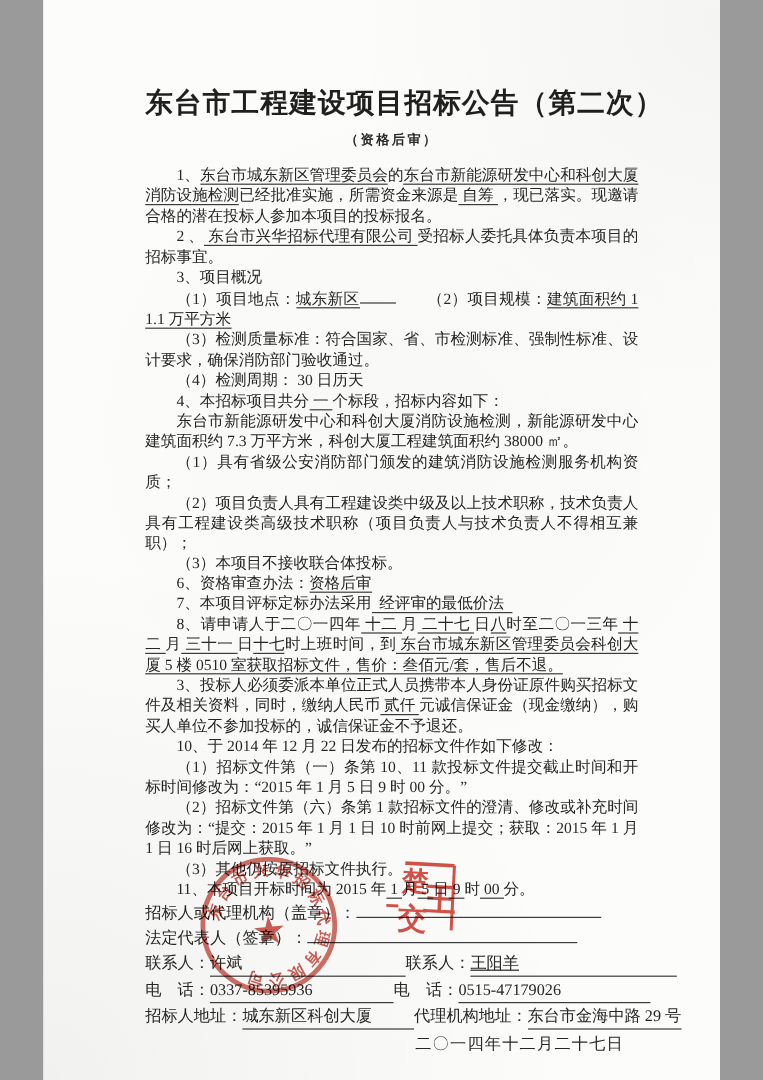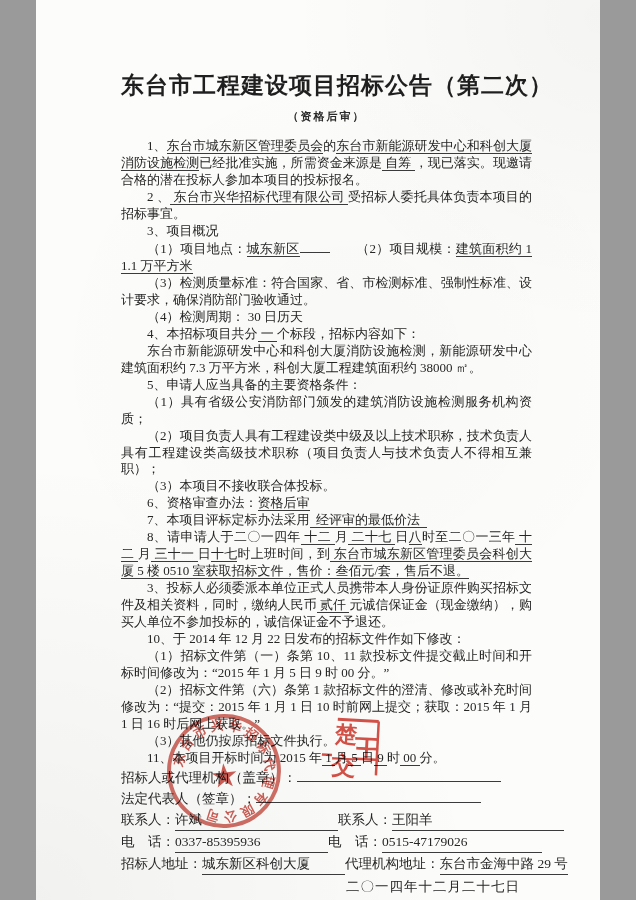--- a/index.html
+++ b/index.html
@@ -38,21 +38,21 @@
   .f-left{width:255px;display:flex;align-items:baseline;}
   .f-right{flex:1;display:flex;align-items:baseline;}
   .f-label{white-space:nowrap;}
   .f-value{border-bottom:1.2px solid #3b3b3b;white-space:nowrap;}
   .blankline{display:inline-block;height:1em;border-bottom:1.2px solid #3b3b3b;}
   .bl-1{width:204px;}
   .bl-2{width:225px;}
   .vw-a{min-width:163px;}
   .vw-b{min-width:153px;}
   .vw-c{min-width:143px;}
-  .vw-d{min-width:172px;}
+  .vw-d{min-width:172px;text-decoration:underline;}
   .vw-e{min-width:160px;}
   .vw-f{min-width:125px;}
   .f-date{text-align:right;padding-right:12px;margin-top:1px;letter-spacing:1px;}
   
   .round-seal{
     position:absolute;left:126px;top:698px;width:124px;height:146px;
     transform:rotate(-5deg);
     mix-blend-mode:multiply;opacity:.82;pointer-events:none;
   }
   .name-stamp{
@@ -72,21 +72,20 @@
 
     <div class="doc-body">
         <p class="para"><span>1、</span><span class="u">东台市城东新区管理委员会</span><span>的</span><span class="u">东台市新能源研发中心和科创大厦消防设施检测</span><span>已经批准实施，所需资金来源是</span><span class="u">&nbsp;自筹&nbsp;</span><span>，现已落实。现邀请合格的潜在投标人参加本项目的投标报名。</span></p>
         <p class="para"><span>2 、</span><span class="u">&nbsp;东台市兴华招标代理有限公司&nbsp;</span><span>受招标人委托具体负责本项目的招标事宜。</span></p>
         <p class="para"><span>3、项目概况</span></p>
         <p class="para"><span>（1）项目地点：</span><span class="u">城东新区</span><span class="blank" style="width: 30px;"></span><span>　　（2）项目规模：</span><span class="u">建筑面积约 11.1 万平方米</span></p>
         <p class="para"><span>（3）检测质量标准：符合国家、省、市检测标准、强制性标准、设计要求，确保消防部门验收通过。</span></p>
         <p class="para"><span>（4）检测周期： 30 日历天</span></p>
         <p class="para"><span>4、本招标项目共分</span><span class="u">&nbsp;一&nbsp;</span><span>个标段，招标内容如下：</span></p>
         <p class="para"><span>东台市新能源研发中心和科创大厦消防设施检测，新能源研发中心建筑面积约 7.3 万平方米，科创大厦工程建筑面积约 38000 ㎡。</span></p>
-        <p class="para"><span>5、申请人应当具备的主要资格条件：</span></p>
         <p class="para"><span>（1）具有省级公安消防部门颁发的建筑消防设施检测服务机构资质；</span></p>
         <p class="para"><span>（2）项目负责人具有工程建设类中级及以上技术职称，技术负责人具有工程建设类高级技术职称（项目负责人与技术负责人不得相互兼职）；</span></p>
         <p class="para"><span>（3）本项目不接收联合体投标。</span></p>
         <p class="para"><span>6、资格审查办法：</span><span class="u">资格后审</span></p>
         <p class="para"><span>7、本项目评标定标办法采用</span><span class="u">&nbsp;&nbsp;经评审的最低价法&nbsp;&nbsp;</span></p>
         <p class="para"><span>8、请申请人于二〇一四年</span><span class="u">&nbsp;十二&nbsp;</span><span>月</span><span class="u">&nbsp;二十七&nbsp;</span><span>日</span><span class="u">八</span><span>时至二〇一三年</span><span class="u">&nbsp;十二&nbsp;</span><span>月</span><span class="u">&nbsp;三十一&nbsp;</span><span>日</span><span class="u">十七</span><span>时上班时间，到</span><span class="u">&nbsp;东台市城东新区管理委员会科创大厦 5 楼 0510 室获取招标文件，售价：叁佰元/套，售后不退。</span></p>
         <p class="para"><span>3、投标人必须委派本单位正式人员携带本人身份证原件购买招标文件及相关资料，同时，缴纳人民币</span><span class="u">&nbsp;贰仟&nbsp;</span><span>元诚信保证金（现金缴纳），购买人单位不参加投标的，诚信保证金不予退还。</span></p>
         <p class="para"><span>10、于 2014 年 12 月 22 日发布的招标文件作如下修改：</span></p>
         <p class="para"><span>（1）招标文件第（一）条第 10、11 款投标文件提交截止时间和开标时间修改为：“2015 年 1 月 5 日 9 时 00 分。”</span></p>
         <p class="para"><span>（2）招标文件第（六）条第 1 款招标文件的澄清、修改或补充时间修改为：“提交：2015 年 1 月 1 日 10 时前网上提交；获取：2015 年 1 月 1 日 16 时后网上获取。”</span></p>

